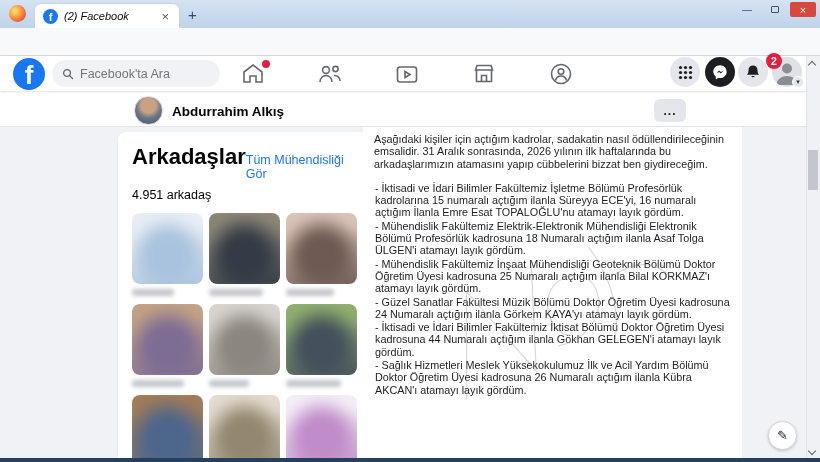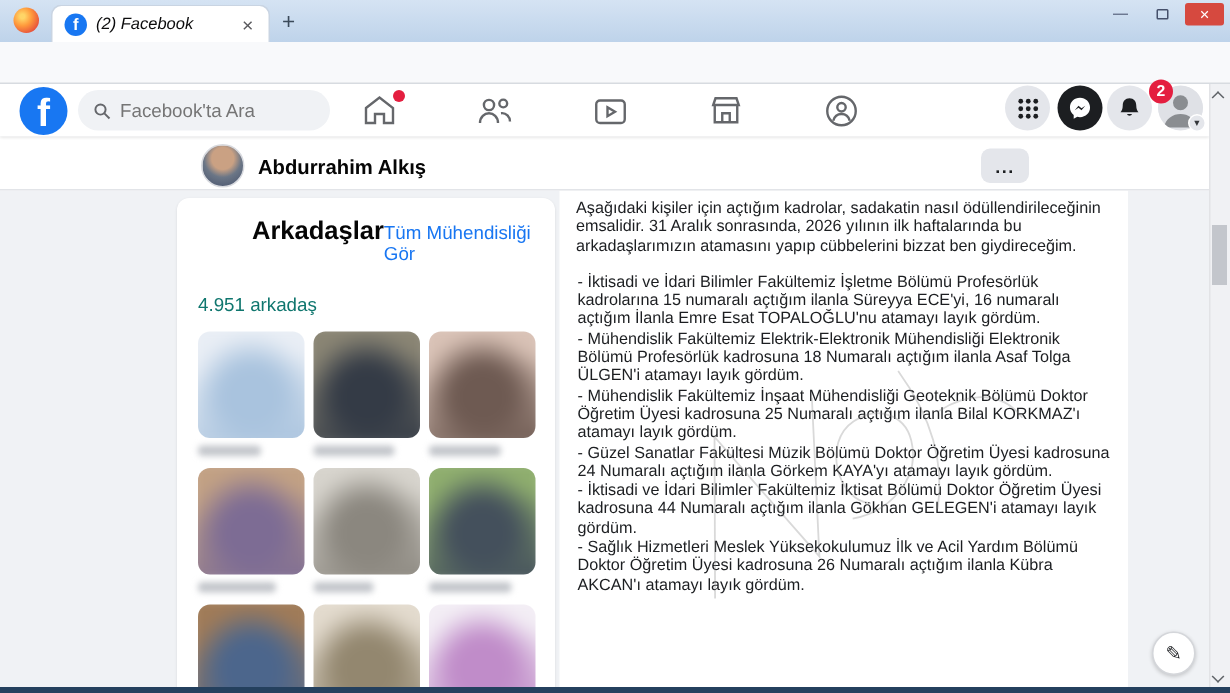--- a/index.html
+++ b/index.html
@@ -60,31 +60,31 @@
      background:radial-gradient(circle at 50% 32%, #caa183 0 32%, #6b7686 55%, #45506b 100%); filter:blur(.4px);
      border:1px solid #d8dadf; }
   #profile-name { left:172px; top:104px; font-size:13.5px; font-weight:bold; color:#050505; z-index:3; }
   #more-btn { left:654px; top:99px; width:32px; height:23px; background:#e4e6eb; border-radius:6px; z-index:3;
      display:flex; align-items:center; justify-content:center; font-weight:bold; color:#1c1e21; font-size:12px; letter-spacing:1px; }
 
   
   #friends-card { left:118px; top:132px; width:252px; height:340px; background:#fff; border-radius:8px;
      box-shadow:0 1px 2px rgba(0,0,0,.1); padding:12px 14px; z-index:1; }
   #friends-head { display:flex; justify-content:space-between; align-items:baseline; }
-  #friends-title { font-size:17px; font-weight:bold; color:#050505;margin-left:36px; }
+  #friends-title { font-size:22px; font-weight:bold; color:#050505; }
   #friends-seeall { font-size:12.5px; color:#1876f2; }
-  #friends-count { font-size:12.5px; color:#0f766e; margin-top:20px; }
+  #friends-count { font-size:12.5px; color:#000000; margin-top:7px; }
   #friends-grid { margin-top:11px; display:grid; grid-template-columns:repeat(3,71px); column-gap:6px; row-gap:8px; }
   .ftile { width:71px; }
   .fphoto { width:71px; height:71px; border-radius:8px; overflow:hidden; position:relative; }
   .fphoto .blurimg { position:absolute; inset:-8px; filter:blur(5px); }
   .fname { height:7px; border-radius:3px; background:#c3c6cb; filter:blur(2px); margin-top:5px; }
 
   
-  #post-card { left:373px; top:127px; width:379px; height:335px; background:#fff; z-index:1; }
+  #post-card { left:363px; top:127px; width:379px; height:335px; background:#fff; z-index:1; }
   #post-body { padding:6px 9px 0 11px; font-size:10.8px; line-height:12.3px; color:#1c1e21; position:relative; }
   #post-intro { margin-bottom:12px; }
   .post-item { margin:1px; }
   #watermark { left:60px; top:90px; opacity:.33; pointer-events:none; }
 
   #compose-btn { left:768px; top:421px; width:29px; height:29px; border-radius:50%; background:#fff;
      border:1px solid #d4d6da; box-shadow:0 1px 3px rgba(0,0,0,.2); display:flex; align-items:center;
      justify-content:center; z-index:6; font-size:13px; color:#1c1e21; }
 
   

